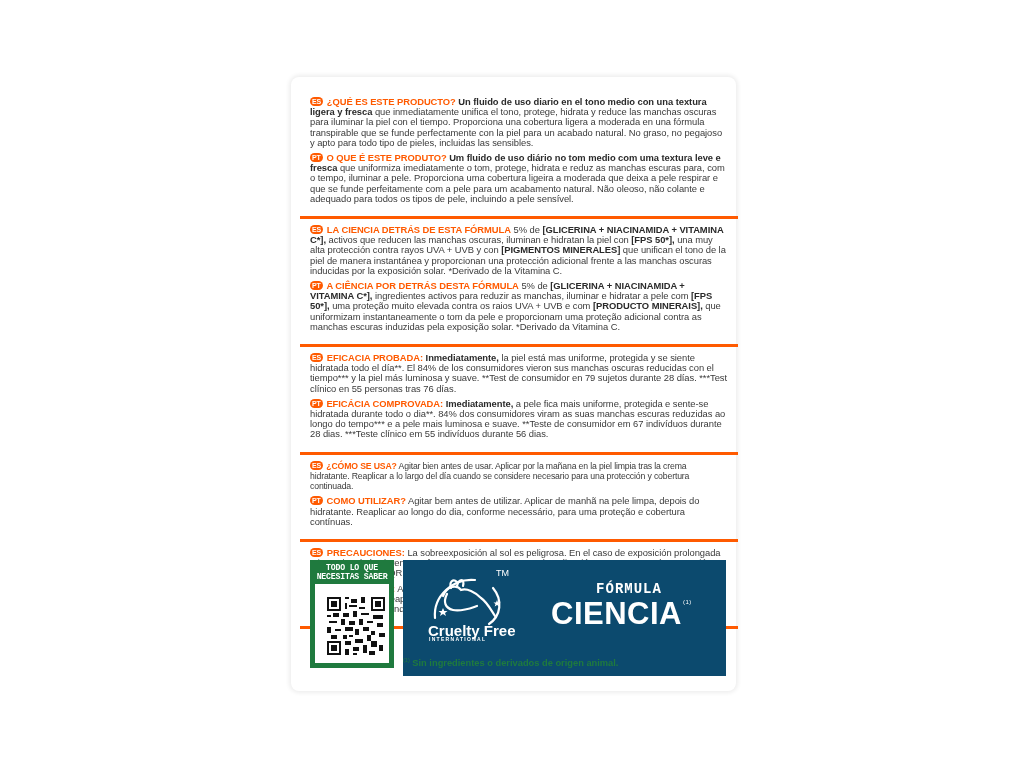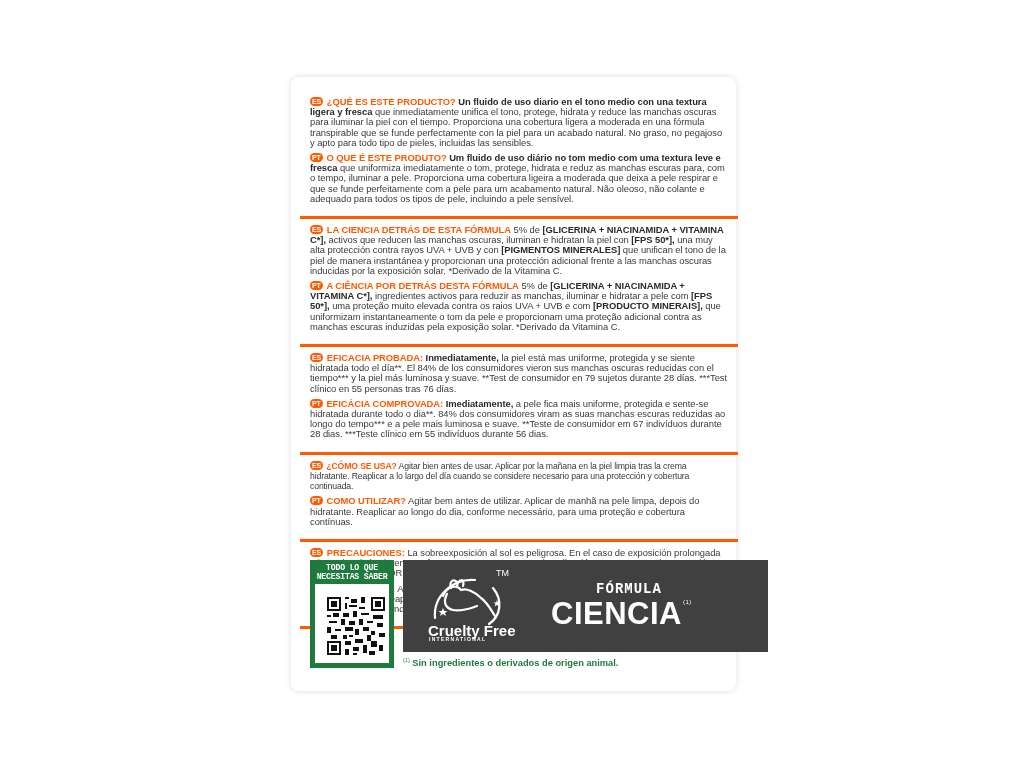--- a/index.html
+++ b/index.html
@@ -33,21 +33,21 @@
   }
   .qrtitle {
     color:#fff; font-weight:bold; font-size:8.2px; line-height:9px; text-align:center;
     padding-top:3px; letter-spacing:-0.2px;
   }
   .qrinner {
     position:absolute; left:5px; top:24px; width:74px; height:79px; background:#fff;
   }
   .qrcode { position:absolute; left:12px; top:13px; width:58px; height:58px; }
   .greenpanel {
-    position:absolute; left:93px; top:0; width:323px; height:92px; background:#404040;padding-left:42px;
+    position:absolute; left:93px; top:0; width:323px; height:116px; background:#0c4a6e;
   }
   .cf-logo { position:absolute; left:20px; top:6px; width:90px; height:84px; }
   .cf-text1 {
     position:absolute; left:25px; top:62px; color:#fff; font-weight:bold; font-size:15px;
   }
   .cf-text2 {
     position:absolute; left:26px; top:76px; color:#fff; font-weight:bold; font-size:5px;
     letter-spacing:1.3px;
   }
   .tm { position:absolute; left:93px; top:8px; color:#fff; font-size:9px; }

